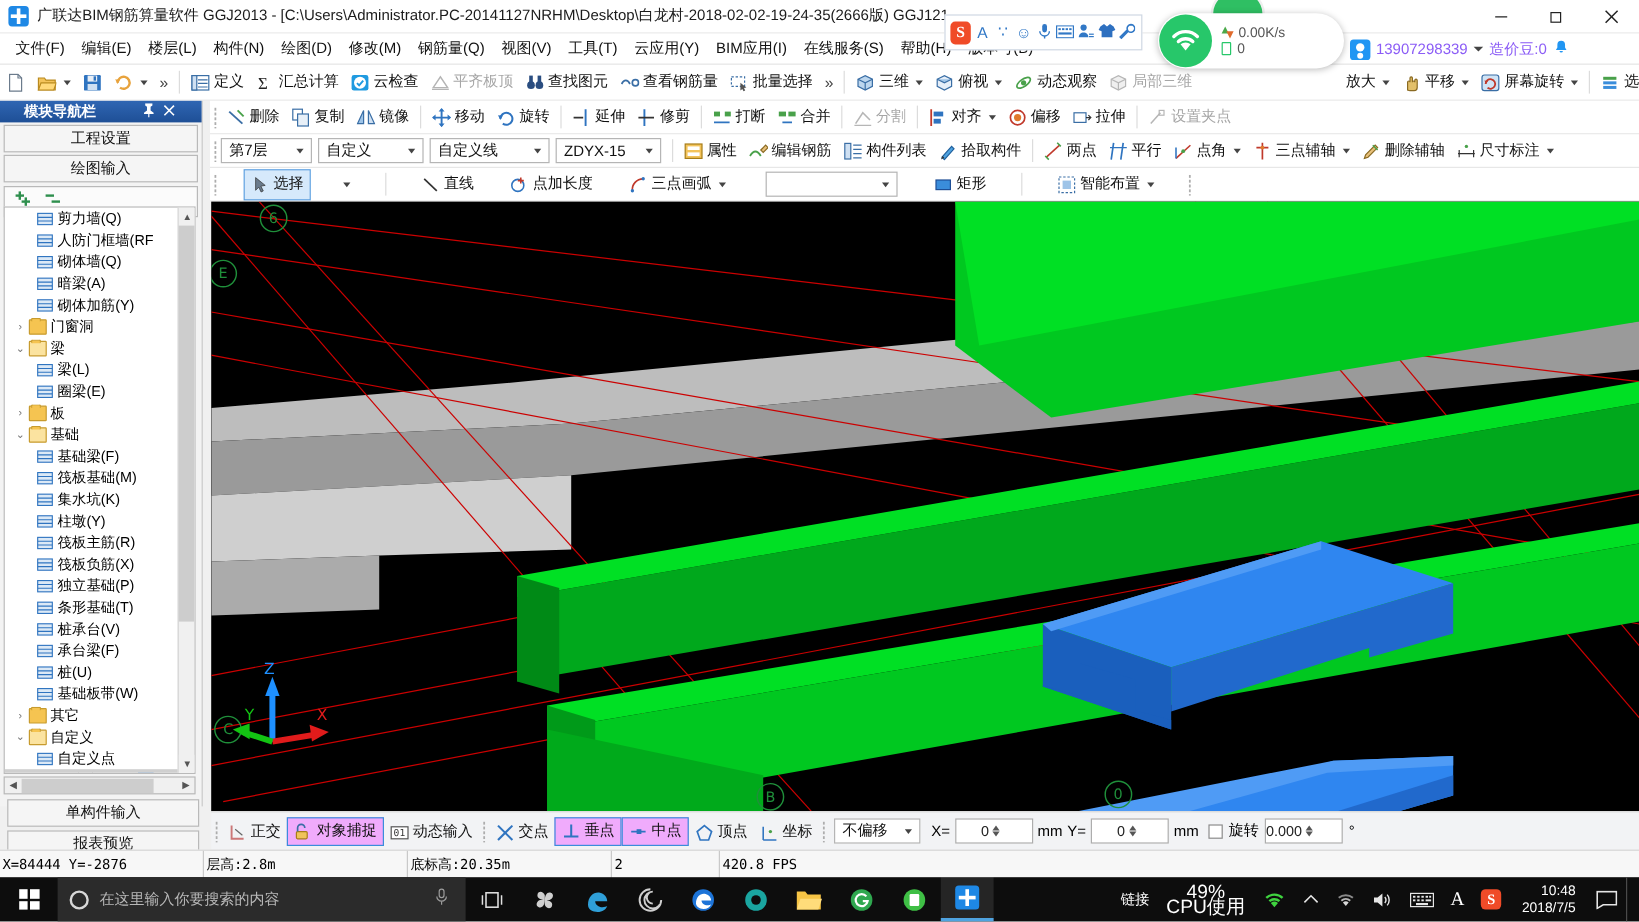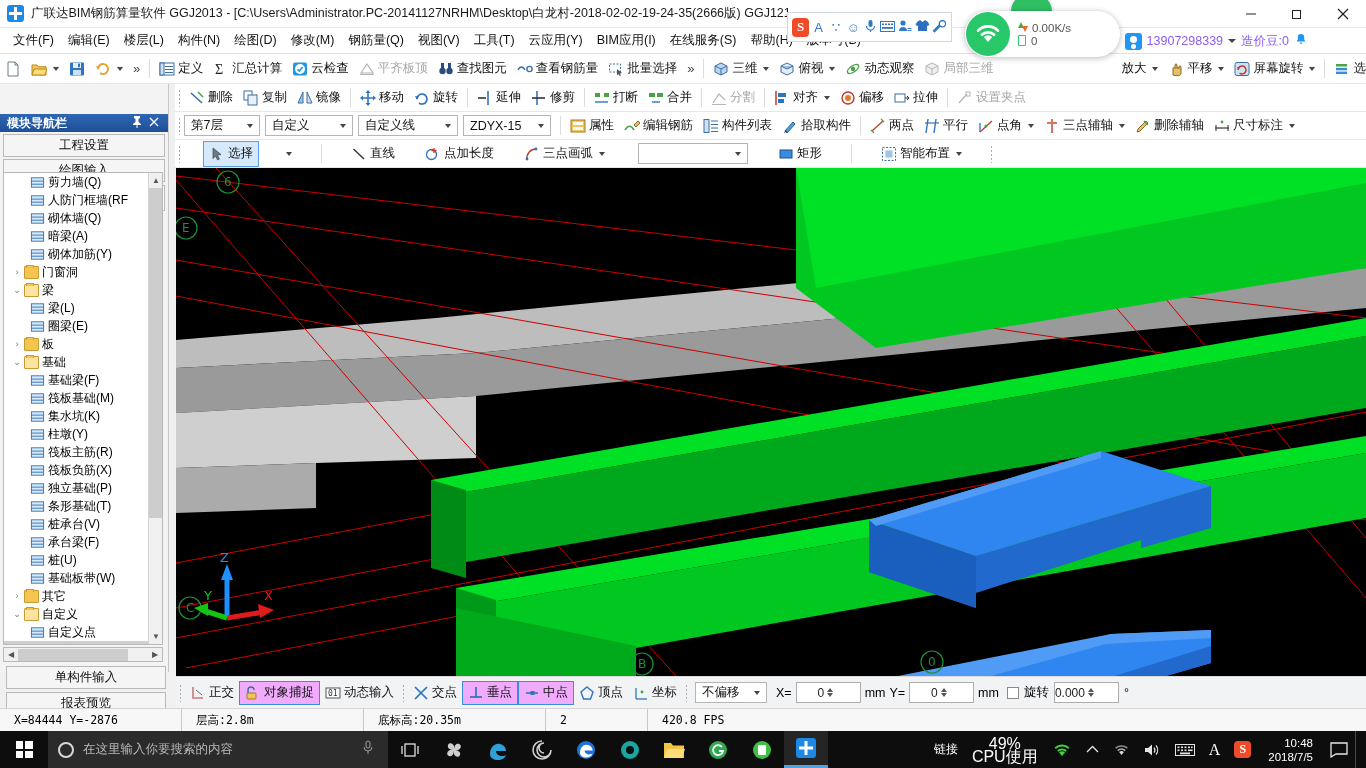--- a/index.html
+++ b/index.html
@@ -110,23 +110,22 @@
   }
   .combo .dd-arrow { margin-left: auto; margin-right: 3px; }
 
   
   .leftpanel {
     position: absolute; left: 0; top: 84px; width: 169px; height: 588px;
     background: #f3f3f3; border-right: 1px solid #c9c9c9;
   }
   .lp-header {
     height: 18px; background: linear-gradient(#2f66b3, #1e4f96); color: #fff;
-    display: flex; align-items: center; padding: 0 7px; font-size: 12px;
+    display: flex; align-items: center; padding: 0 20px; font-size: 12px;
     font-weight: bold;
-    margin-top: 30px;
   }
   .lp-header .sp { margin-left: auto; display: flex; gap: 7px; padding-right: 2px; }
   .lp-btn {
     height: 23px; margin: 2px 3px; background: #f5f5f5; border: 1px solid #b9b9b9;
     display: flex; align-items: center; justify-content: center; font-size: 12.5px; color: #111;
   }
   .lp-tools {
     height: 26px; border: 1px solid #b9b9b9; margin: 3px; background: #fbfbfb;
     display: flex; align-items: center; gap: 8px; padding-left: 8px;
   }
@@ -176,21 +175,21 @@
     background: #000; overflow: hidden;
   }
   .vp-svg { position: absolute; left: 0; top: 0; }
 
   
   .snapbar {
     position: absolute; left: 176px; top: 676px; width: 1190px; height: 32px;
     background: #f2f3f5; display: flex; align-items: center; border-top: 1px solid #dadada;
   }
   .snap-btn {
-    display: flex; align-items: center; gap: 3px; padding: 3px 5px; font-size: 12.5px;
+    display: flex; align-items: flex-end; gap: 3px; padding: 3px 5px; font-size: 12.5px;
     color: #111; white-space: nowrap; height: 24px;
   }
   .snap-btn.on { background: #f0abfc; border: 1px solid #3a8ddb; }
   .grip { width: 3px; height: 18px; margin: 0 3px; flex: 0 0 auto;
           background-image: radial-gradient(#adadad 45%, transparent 46%);
           background-size: 3px 4px; }
   .spin {
     width: 65px; height: 21px; border: 1px solid #adadad; background: #fff;
     display: flex; align-items: center; padding-right: 2px; font-size: 12px;
   }
@@ -202,21 +201,21 @@
   .cbx { width: 12px; height: 12px; border: 1px solid #8a8a8a; background: #fff; flex: 0 0 auto; }
 
   
   .statusbar {
     position: absolute; left: 0; top: 708px; width: 1366px; height: 23px;
     background: #f7f7f7; display: flex; align-items: center; border-top: 1px solid #d5d5d5;
     font-family: "DejaVu Sans Mono", monospace; font-size: 11.5px; color: #000;
   }
   .sb-cell {
     height: 23px; display: flex; align-items: center; padding: 0 2px;
-    border-right: 1px solid #c9c9c9; white-space: nowrap; margin-left: 12px;
+    border-right: 1px solid #c9c9c9; white-space: nowrap;
   }
   .sb-msg { font-family: "Liberation Sans", sans-serif; font-size: 12.5px; }
 
   
   .taskbar {
     position: absolute; left: 0; top: 731px; width: 1366px; height: 37px; background: #0d0d0d;
     display: flex; align-items: center;
   }
   .start {
     width: 48px; height: 37px; display: flex; align-items: center; justify-content: center;

